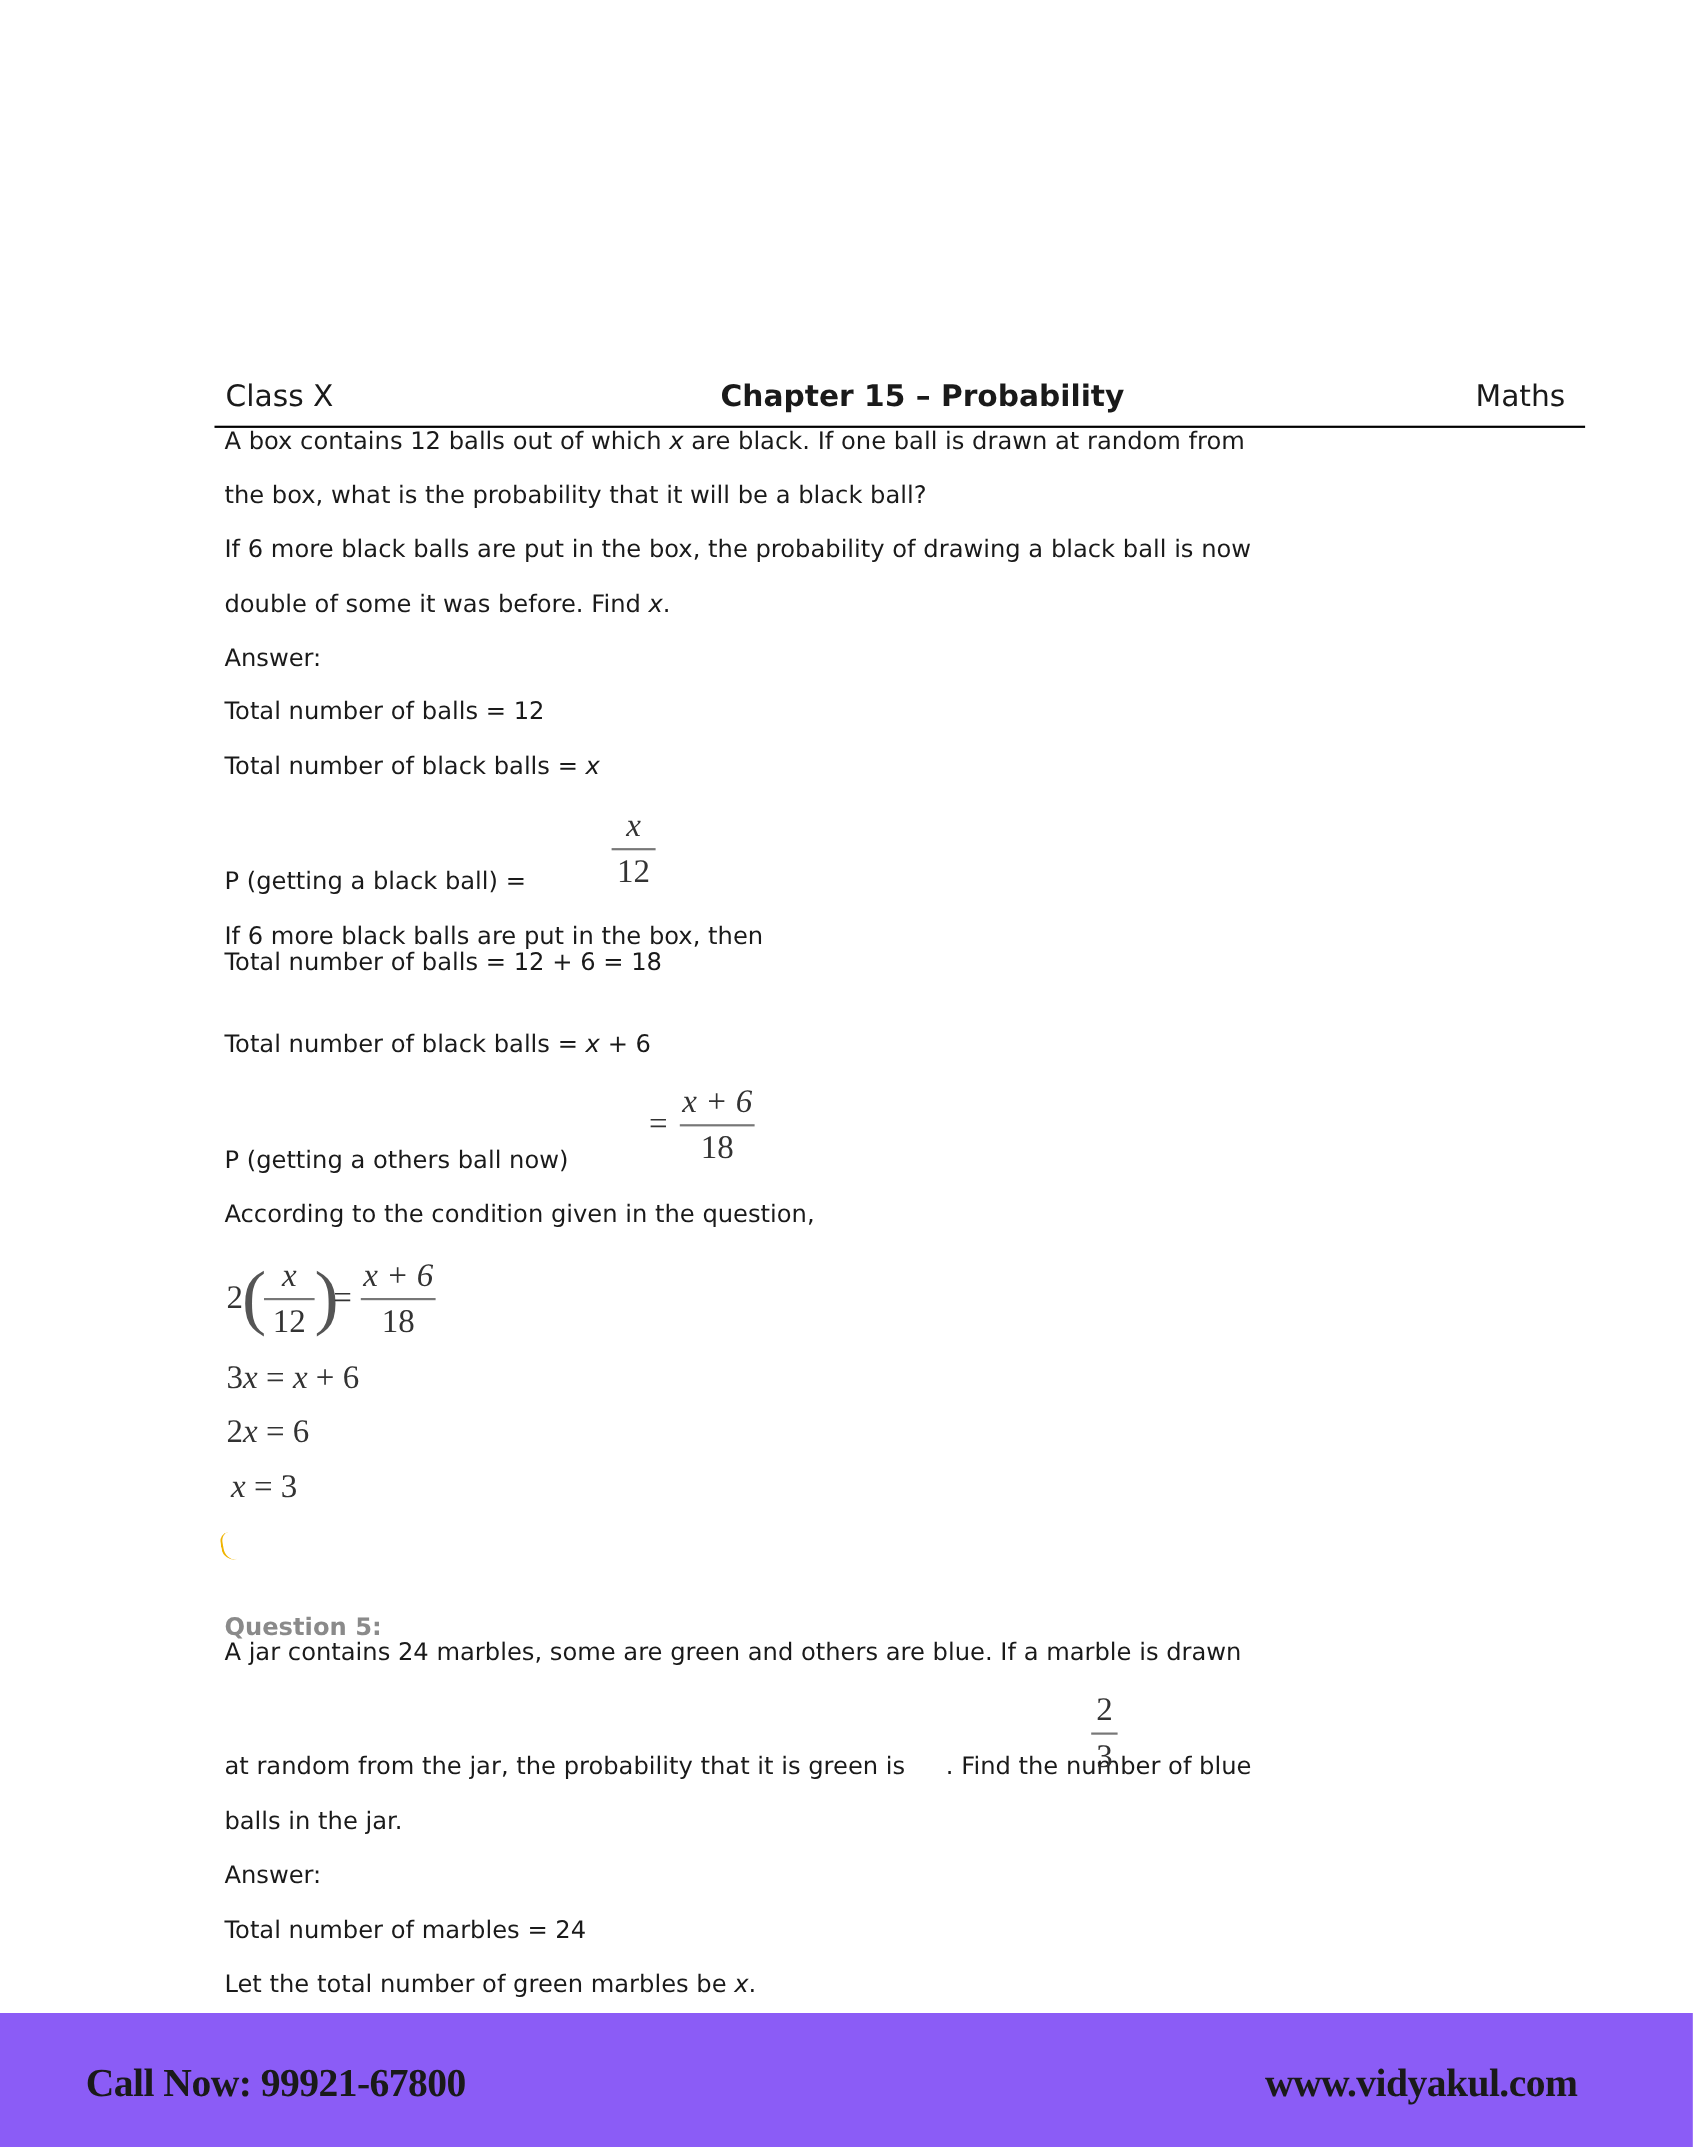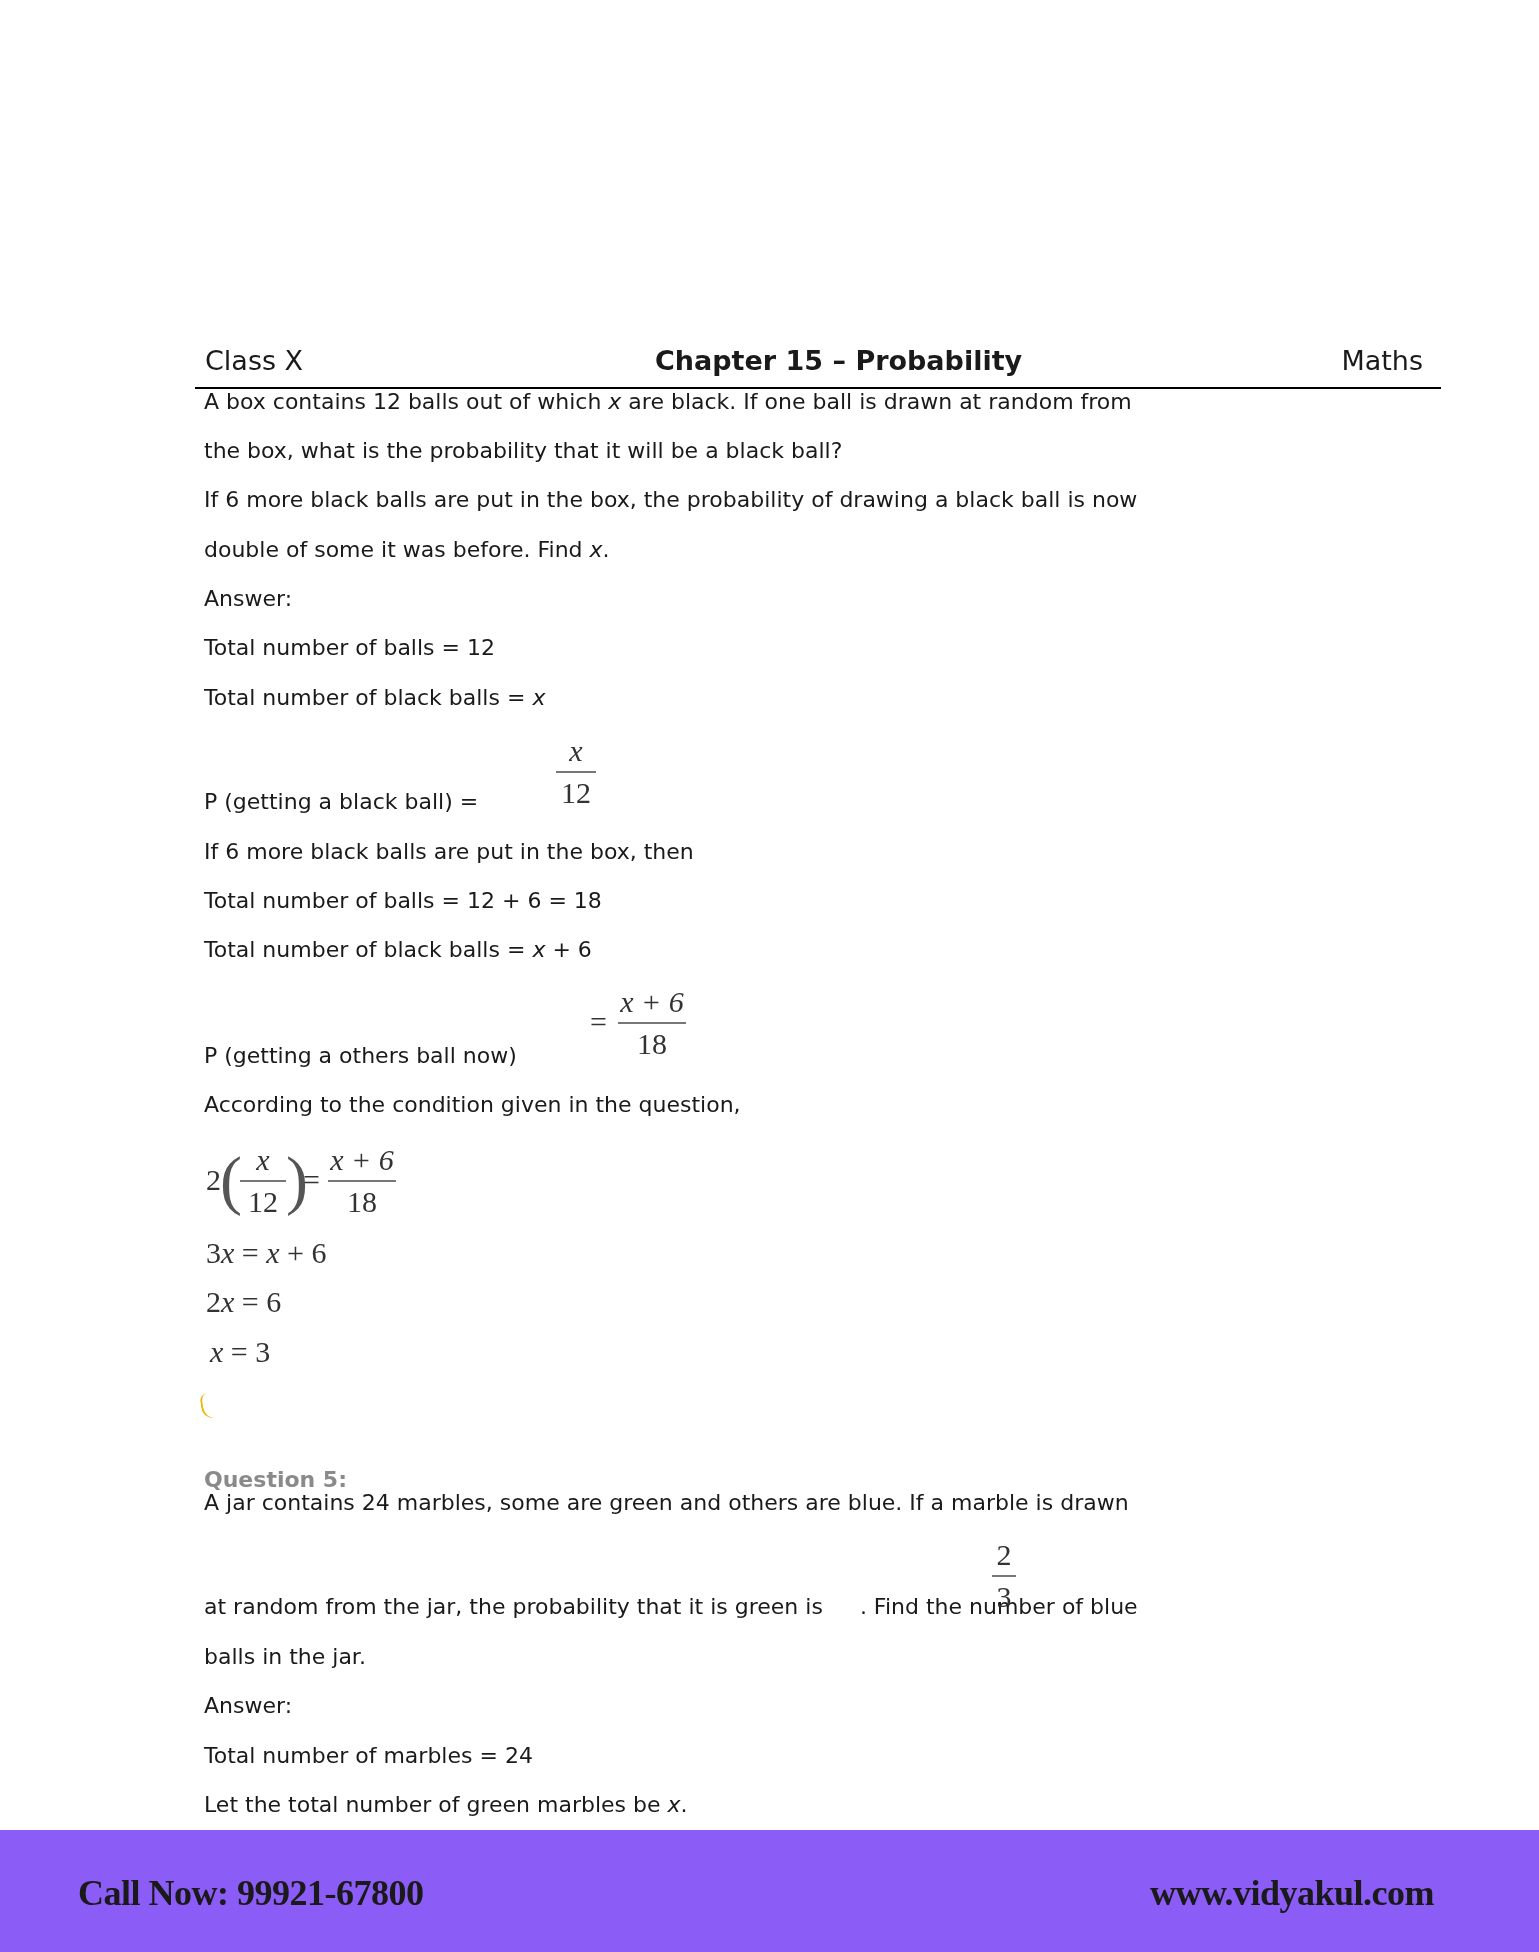--- a/index.html
+++ b/index.html
@@ -46,21 +46,21 @@
 <div class="ln" style="top:681px"><span>Total number of black balls = </span><i>x</i></div>
 
 <div class="ln" style="top:785px">P (getting a black ball) = </div>
 <div class="frac" style="left:556px; top:734px; width:40px">
   <span class="num it">x</span>
   <span class="bar"></span>
   <span class="den">12</span>
 </div>
 
 <div class="ln" style="top:835px">If 6 more black balls are put in the box, then</div>
-<div class="ln" style="top:884px">Total number of balls = 12 + 6 = 18</div>
+<div class="ln" style="top:859px">Total number of balls = 12 + 6 = 18</div>
 <div class="ln" style="top:933px"><span>Total number of black balls = </span><i>x</i><span> + 6</span></div>
 
 <div class="ln" style="top:1039px">P (getting a others ball now)</div>
 <div class="math" style="left:590px; top:1005px">=</div>
 <div class="frac" style="left:618px; top:985px; width:68px">
   <span class="num it">x + 6</span>
   <span class="bar"></span>
   <span class="den">18</span>
 </div>
 

